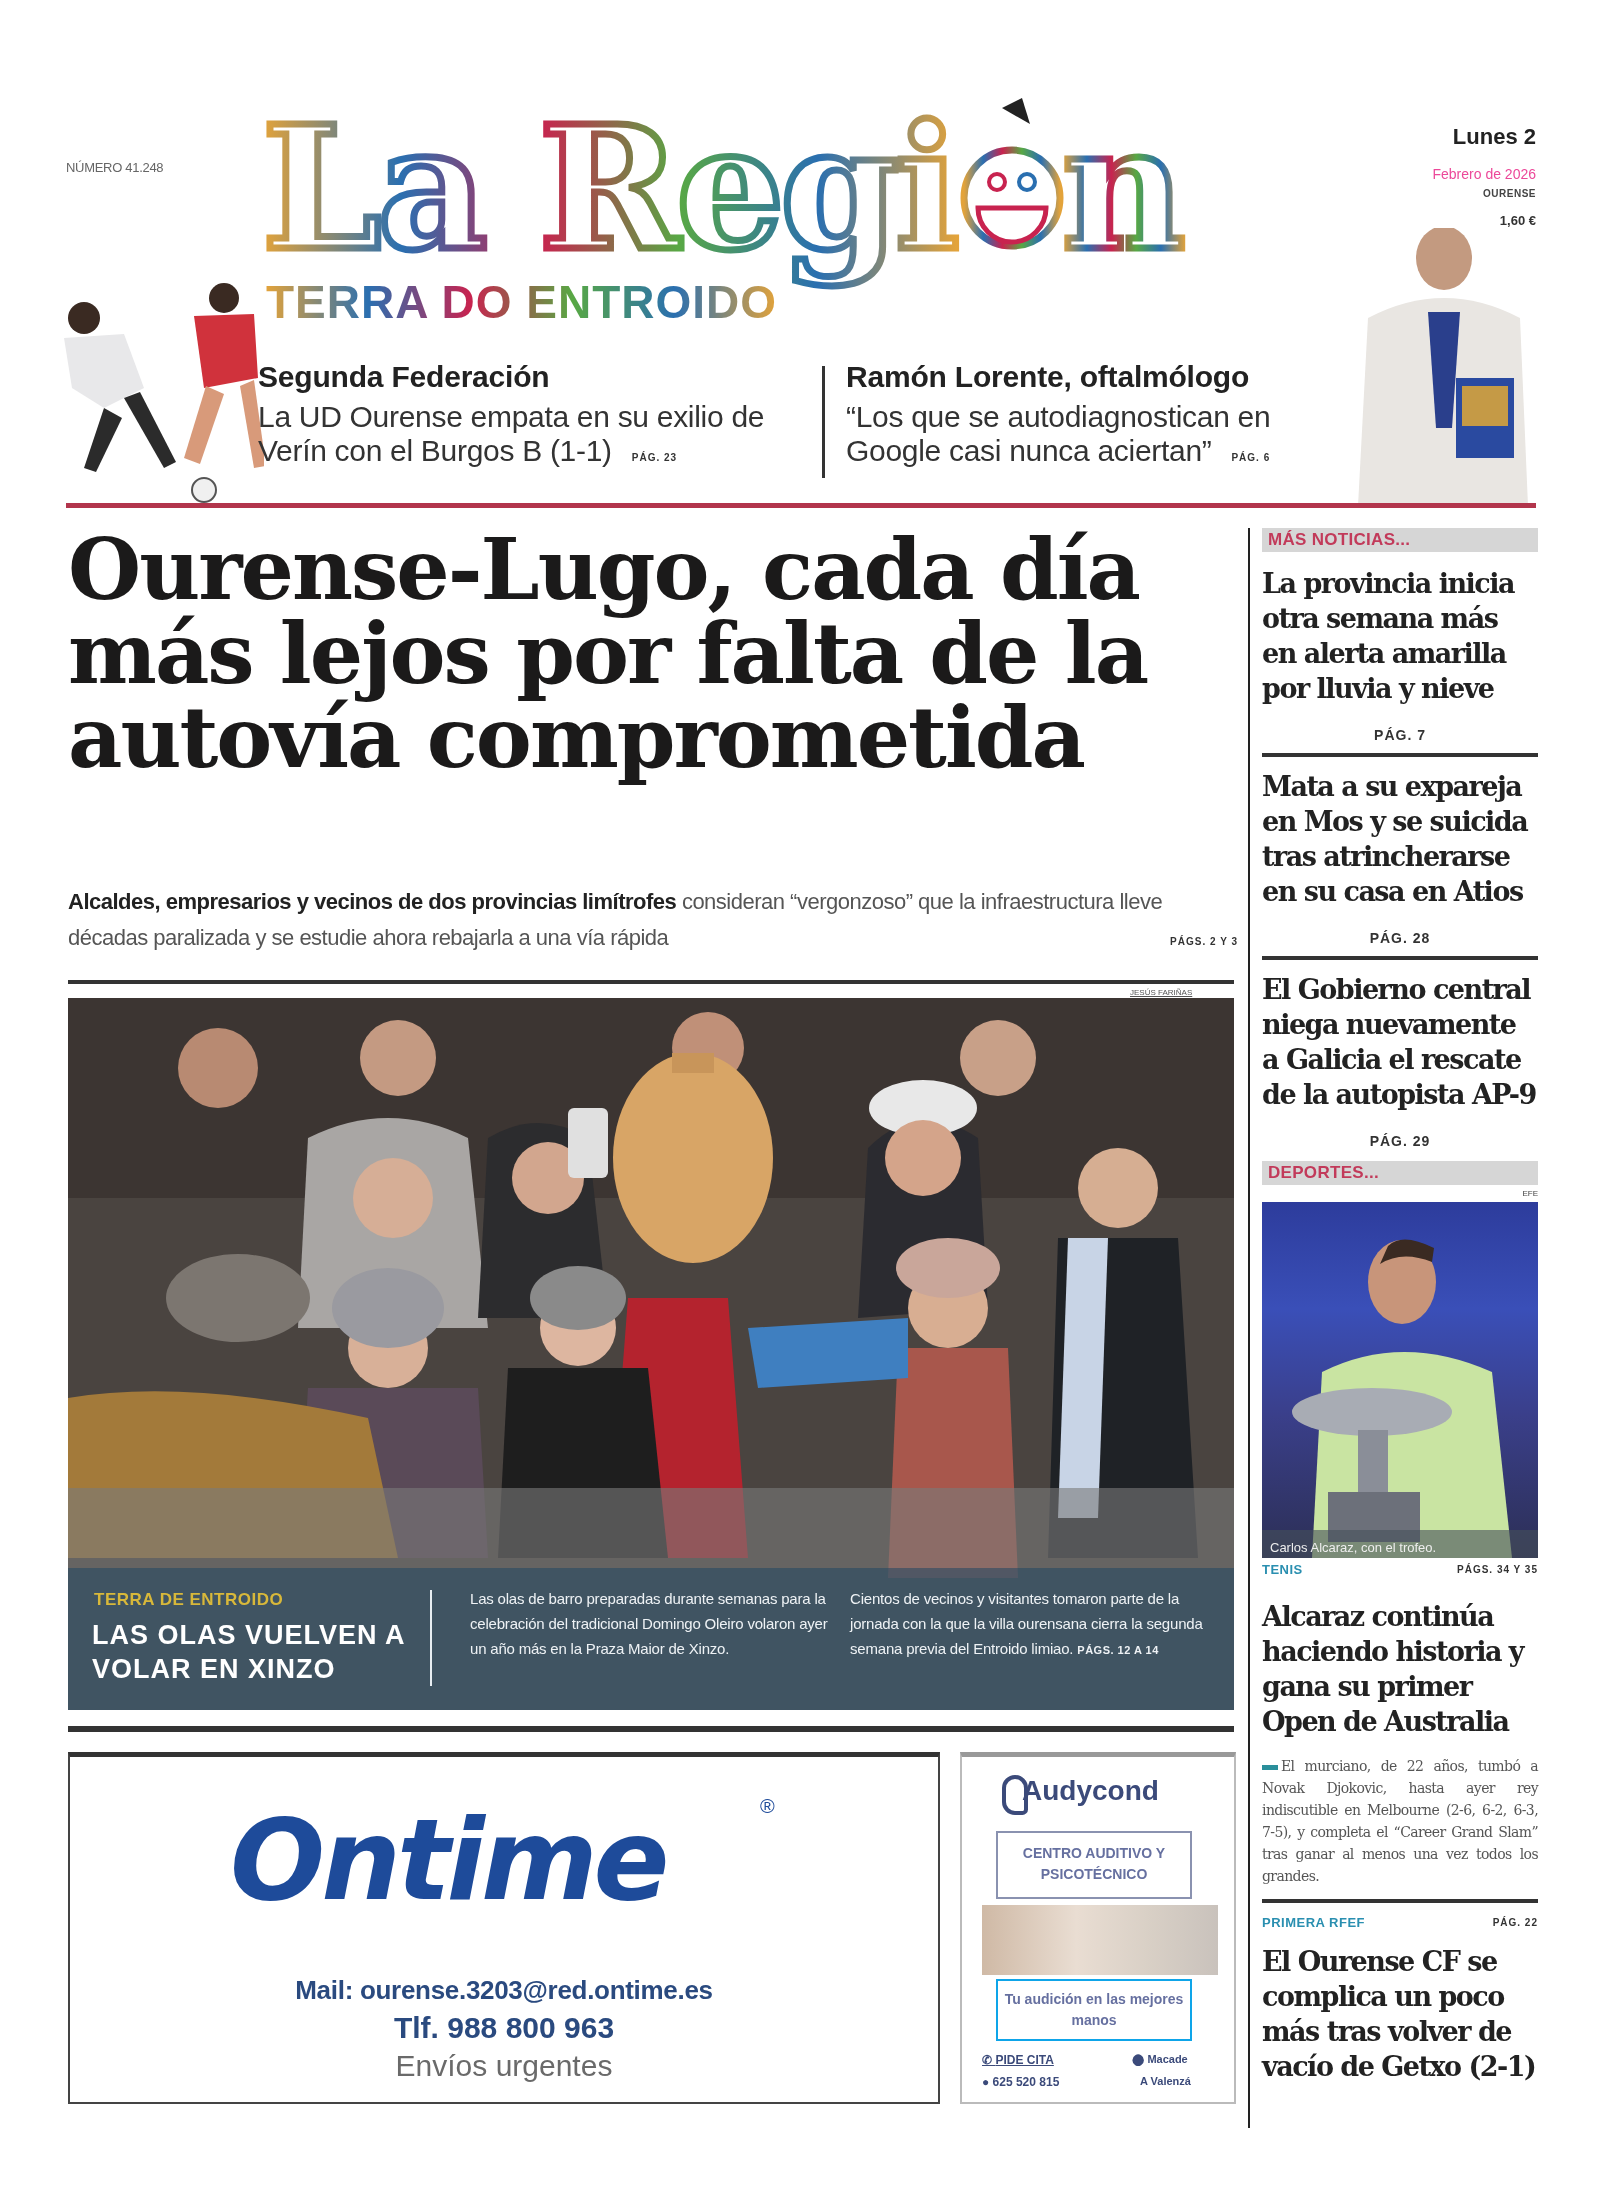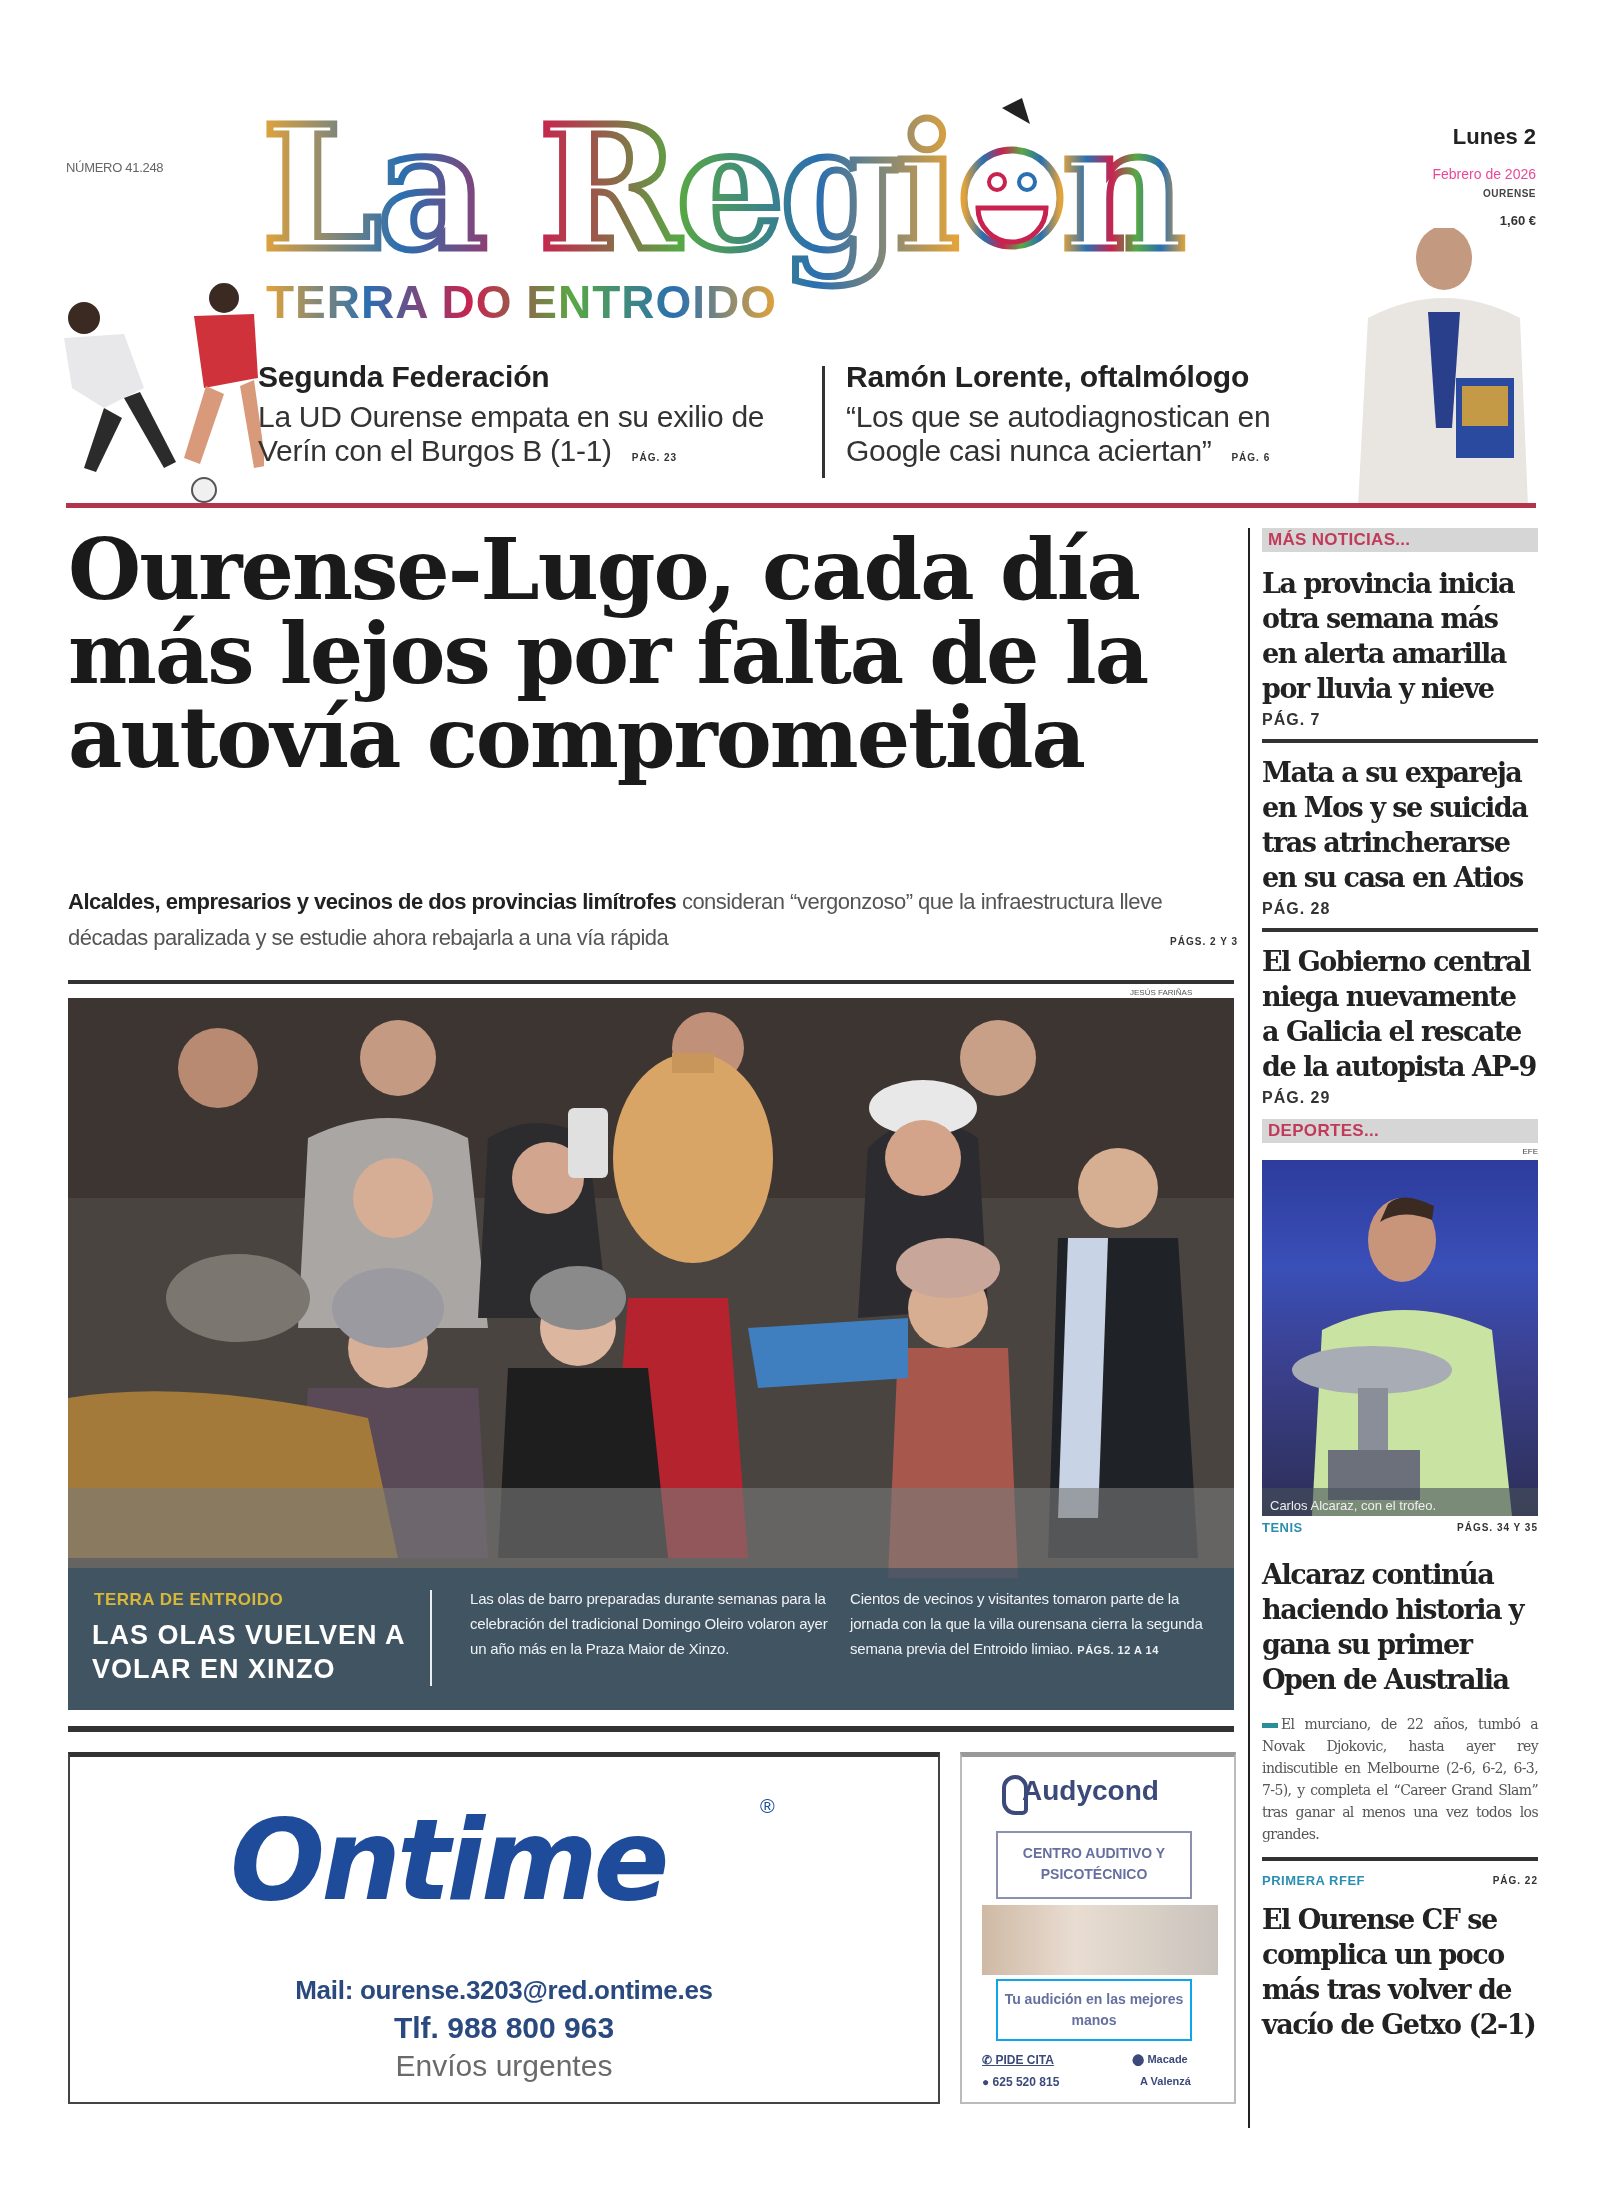--- a/index.html
+++ b/index.html
@@ -35,21 +35,21 @@
 
     .red-rule { left: 66px; top: 503px; width: 1470px; height: 5px; background: #b2354c; }
 
     
     .main-headline { left: 68px; top: 528px; width: 1180px; font-family: "DejaVu Serif", "Liberation Serif", serif; font-weight: bold; font-size: 84px; line-height: 84px; color: #1b1a1a; letter-spacing: -2px; }
     .main-deck { left: 68px; top: 884px; width: 1170px; font-size: 22px; line-height: 36px; color: #555; letter-spacing: -0.5px; }
     .main-deck b { color: #222; }
     .main-deck .pg { font-size: 10px; font-weight: bold; color: #333; float: right; margin-top: 4px; letter-spacing: 1px; }
     .rule-dark { background: #333; }
     .rule-under-deck { left: 68px; top: 980px; width: 1166px; height: 4px; }
-    .photo-credit-main { left: 1130px; top: 988px; font-size: 8px; color: #555; }
+    .photo-credit-main { left: 1130px; top: 988px; font-size: 8px; color: #555; text-decoration: underline; }
 
     
     .main-photo { left: 68px; top: 998px; width: 1166px; height: 712px; overflow: hidden; background: #3a3c3f; }
     .main-photo svg { width: 100%; height: 100%; display: block; }
     .photo-caption-bar { left: 0; bottom: 0; width: 100%; height: 142px; background: rgba(62,88,106,0.82); }
     .cap-kicker { left: 26px; top: 22px; font-size: 17px; font-weight: bold; color: #d8b83a; letter-spacing: 0.5px; }
     .cap-title { left: 24px; top: 50px; font-size: 27px; line-height: 34px; font-weight: bold; color: #fff; letter-spacing: 1px; }
     .cap-divider { left: 362px; top: 22px; width: 2px; height: 96px; background: #e8eef2; }
     .cap-col { top: 18px; width: 370px; font-size: 15px; line-height: 25px; color: #eef2f5; letter-spacing: -0.2px; }
     .cap-col-1 { left: 402px; }
@@ -75,21 +75,21 @@
     .audy-cita { left: 20px; top: 296px; font-size: 12px; font-weight: bold; color: #3b4a7a; text-decoration: underline; }
     .audy-phone { left: 20px; top: 318px; font-size: 12px; font-weight: bold; color: #3b4a7a; }
     .audy-loc1 { left: 170px; top: 296px; font-size: 11px; font-weight: bold; color: #3b4a7a; }
     .audy-loc2 { left: 178px; top: 318px; font-size: 11px; font-weight: bold; color: #3b4a7a; }
 
     
     .col-divider { left: 1248px; top: 528px; width: 2px; height: 1600px; background: #222; }
     .sidebar { left: 1262px; top: 528px; width: 276px; }
     .section-band { height: 24px; background: #d6d6d6; padding-left: 6px; font-size: 17px; font-weight: bold; color: #c23a5a; line-height: 24px; letter-spacing: 0.3px; }
     .side-headline { font-family: "DejaVu Serif", "Liberation Serif", serif; font-weight: bold; font-size: 27px; line-height: 35px; color: #222; letter-spacing: -1.5px; }
-    .side-pg { text-align: left; font-size: 16px; font-weight: bold; color: #333; letter-spacing: 1px; margin-top: 5px; }
+    .side-pg { text-align: center; font-size: 14px; font-weight: bold; color: #333; letter-spacing: 1px; margin-top: 21px; }
     .side-rule { height: 4px; background: #333; margin: 10px 0 12px; }
     .credit-small { text-align: right; font-size: 8px; color: #444; margin: 4px 0 4px; }
     .sport-photo { width: 276px; height: 356px; background: linear-gradient(180deg, #2d3c9c 0%, #3a4fb8 30%, #3a3f8a 60%, #2c2f55 100%); position: relative; overflow: hidden; }
     .sport-photo-caption { position: absolute; left: 0; bottom: 0; width: 100%; height: 28px; background: rgba(70,80,90,0.6); color: #eee; font-size: 13px; padding: 10px 8px; }
     .label-row { display: flex; justify-content: space-between; align-items: center; margin-top: 4px; }
     .label-blue { font-size: 13px; font-weight: bold; color: #2a8fb0; letter-spacing: 0.5px; }
     .label-row .pg { font-size: 10px; font-weight: bold; color: #333; letter-spacing: 1px; }
     .body-serif { font-family: "DejaVu Serif", "Liberation Serif", serif; font-size: 14px; line-height: 22px; color: #555; text-align: justify; letter-spacing: -0.6px; }
     .body-serif .mark { display: inline-block; width: 16px; height: 5px; background: #2a8f9b; margin-right: 3px; vertical-align: middle; }
   </style>

